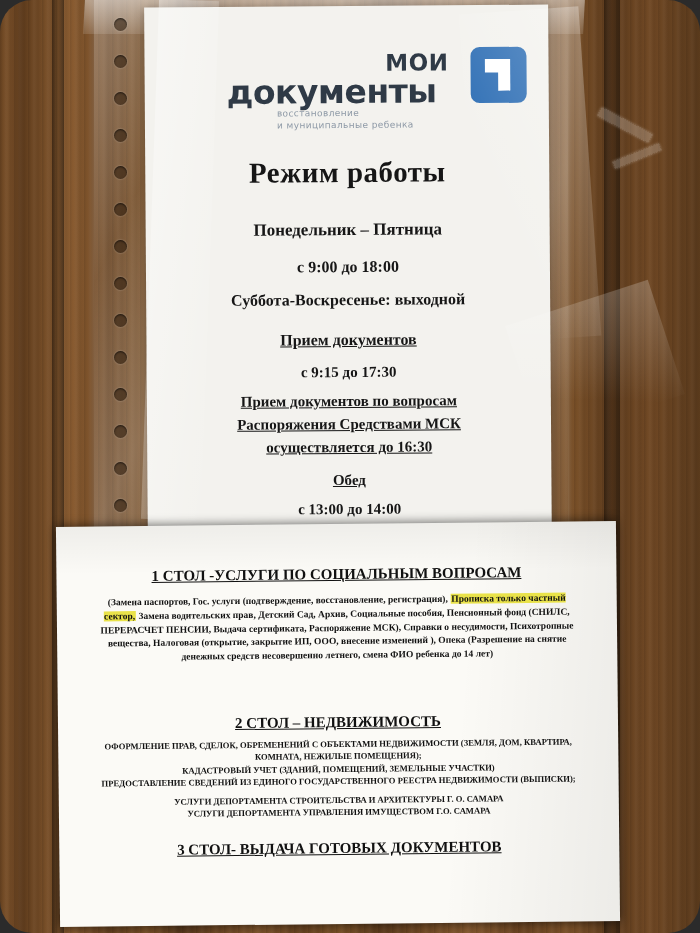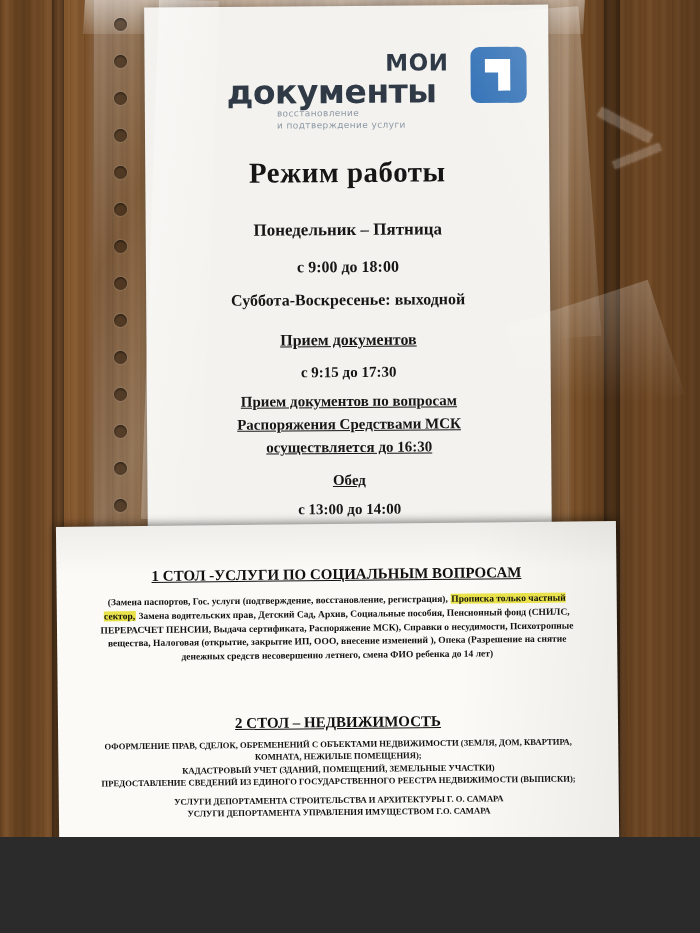--- a/index.html
+++ b/index.html
@@ -3,31 +3,32 @@
 <meta charset="utf-8">
 <style>
   html, body {
     margin: 0;
     padding: 0;
     background: #2b2b2b;
   }
   #scene {
     position: relative;
     width: 700px;
-    height: 837px;
+    height: 933px;
     overflow: hidden;
     font-family: "Liberation Serif", serif;
     
     background:
       linear-gradient(90deg,
         #6b4522 0px, #7a5029 8px, #5e3b1c 20px, #6f4824 36px,
         #8a5c31 70px, #6b4522 110px, #7d5329 150px, #5b3a1d 180px,
         #6e4724 210px, #81562d 260px, #6a4421 300px, #7b5228 340px,
         #5f3d1e 380px, #714a25 420px, #85592f 470px, #6c4522 520px,
         #7c5229 570px, #603d1e 610px, #704824 650px, #5a3a1c 700px);
+    border-radius: 32px;
   }
   #scene::before {
     
     content: "";
     position: absolute;
     inset: 0;
     background:
       repeating-linear-gradient(90deg,
         rgba(0,0,0,0.10) 0px, rgba(0,0,0,0.0) 3px, rgba(255,255,255,0.03) 6px,
         rgba(0,0,0,0.06) 10px, rgba(0,0,0,0.0) 14px);
@@ -252,21 +253,21 @@
 
   <div class="sleeve"></div>
   <div class="sleeve-top-fold"></div>
 
   <div class="sheet-schedule">
 
     <div class="logo-row">
       <div class="logo-mои">МОИ</div>
       <div class="logo-doc">документы</div>
       <div class="logo-sub1">восстановление</div>
-      <div class="logo-sub2">и подтверждение услуги</div>
+      <div class="logo-sub2">и муниципальные ребенка</div>
       <div class="logo-mark"></div>
     </div>
 
     <div class="sched-title">Режим работы</div>
 
     <div class="line l-bold f17" style="top:214px">Понедельник – Пятница</div>
     <div class="line l-bold f16" style="top:252px">с 9:00 до 18:00</div>
     <div class="line l-bold f16" style="top:285px">Суббота-Воскресенье: выходной</div>
     <div class="line l-bold l-under f16" style="top:325px">Прием документов</div>
     <div class="line l-bold f15" style="top:358px">с 9:15 до 17:30</div>

